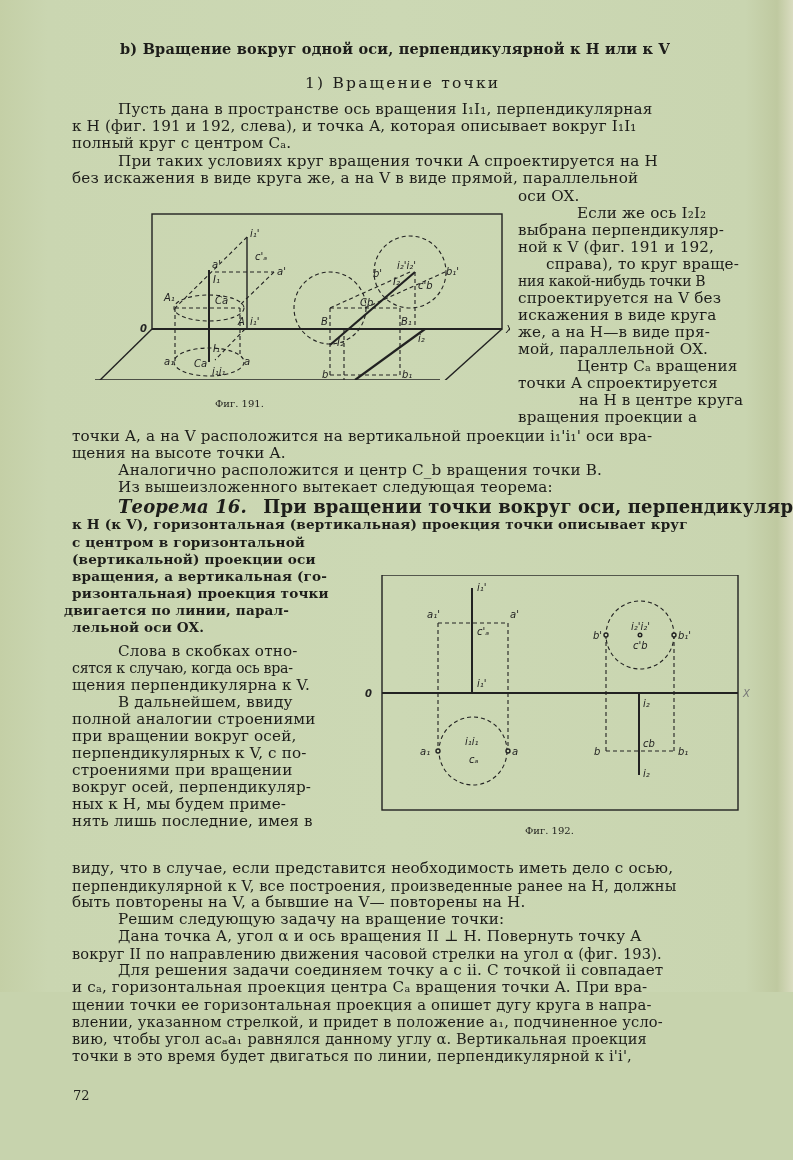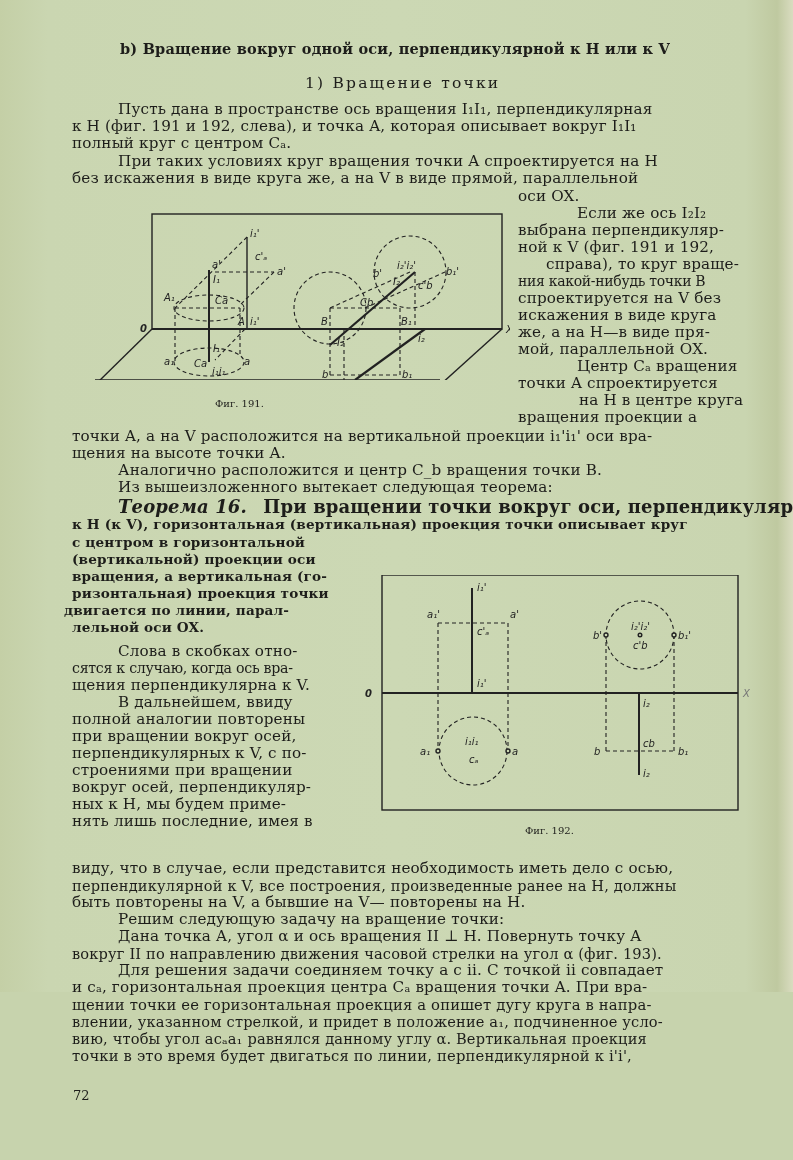--- a/index.html
+++ b/index.html
@@ -127,21 +127,21 @@
   <div class="ln b" style="left:72px;top:551px;font-size:13.6px;">(вертикальной) проекции оси</div>
   <div class="ln b" style="left:72px;top:568px;font-size:13.6px;">вращения, а вертикальная (го-</div>
   <div class="ln b" style="left:72px;top:585px;font-size:13.6px;">ризонтальная) проекция точки</div>
   <div class="ln b" style="left:64px;top:602px;font-size:13.6px;">двигается по линии, парал-</div>
   <div class="ln b" style="left:72px;top:619px;font-size:13.6px;">лельной оси OX.</div>
 
   <div class="ln" style="left:118px;top:643px;">Слова в скобках отно-</div>
   <div class="ln" style="left:72px;top:660px;font-size:14.2px;letter-spacing:-0.3px;">сятся к случаю, когда ось вра-</div>
   <div class="ln" style="left:72px;top:677px;">щения перпендикулярна к V.</div>
   <div class="ln" style="left:118px;top:694px;">В дальнейшем, ввиду</div>
-  <div class="ln" style="left:72px;top:711px;">полной аналогии повторены</div>
+  <div class="ln" style="left:72px;top:711px;">полной аналогии строениями</div>
   <div class="ln" style="left:72px;top:728px;">при вращении вокруг осей,</div>
   <div class="ln" style="left:72px;top:745px;">перпендикулярных к V, с по-</div>
   <div class="ln" style="left:72px;top:762px;">строениями при вращении</div>
   <div class="ln" style="left:72px;top:779px;">вокруг осей, перпендикуляр-</div>
   <div class="ln" style="left:72px;top:796px;">ных к H, мы будем приме-</div>
   <div class="ln" style="left:72px;top:813px;">нять лишь последние, имея в</div>
 
   <svg style="left:365px;top:575px;" width="425" height="240" viewBox="0 0 425 240">
     <g stroke="#222" fill="none" stroke-width="1.4">
       <rect x="17" y="0" width="356" height="235"></rect>

